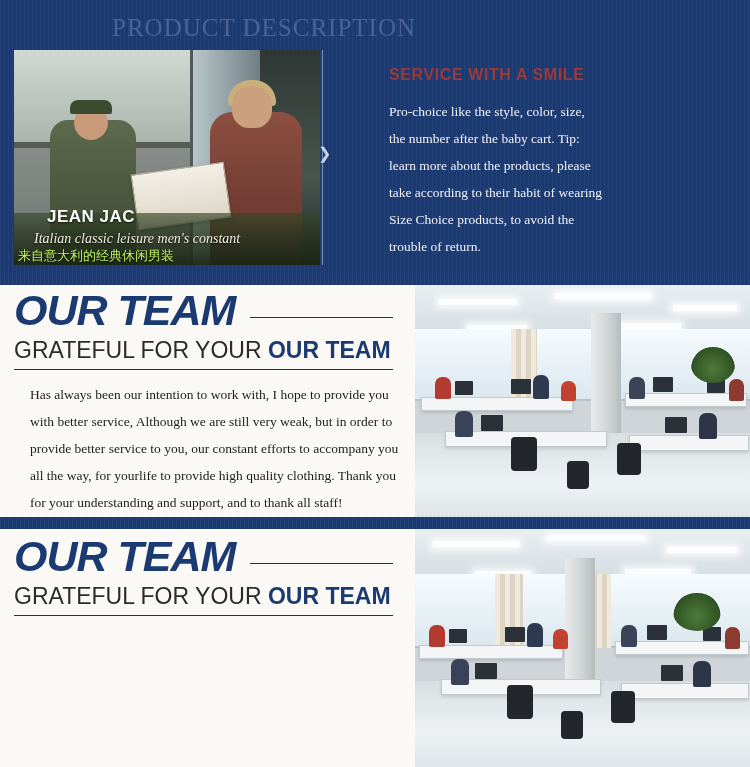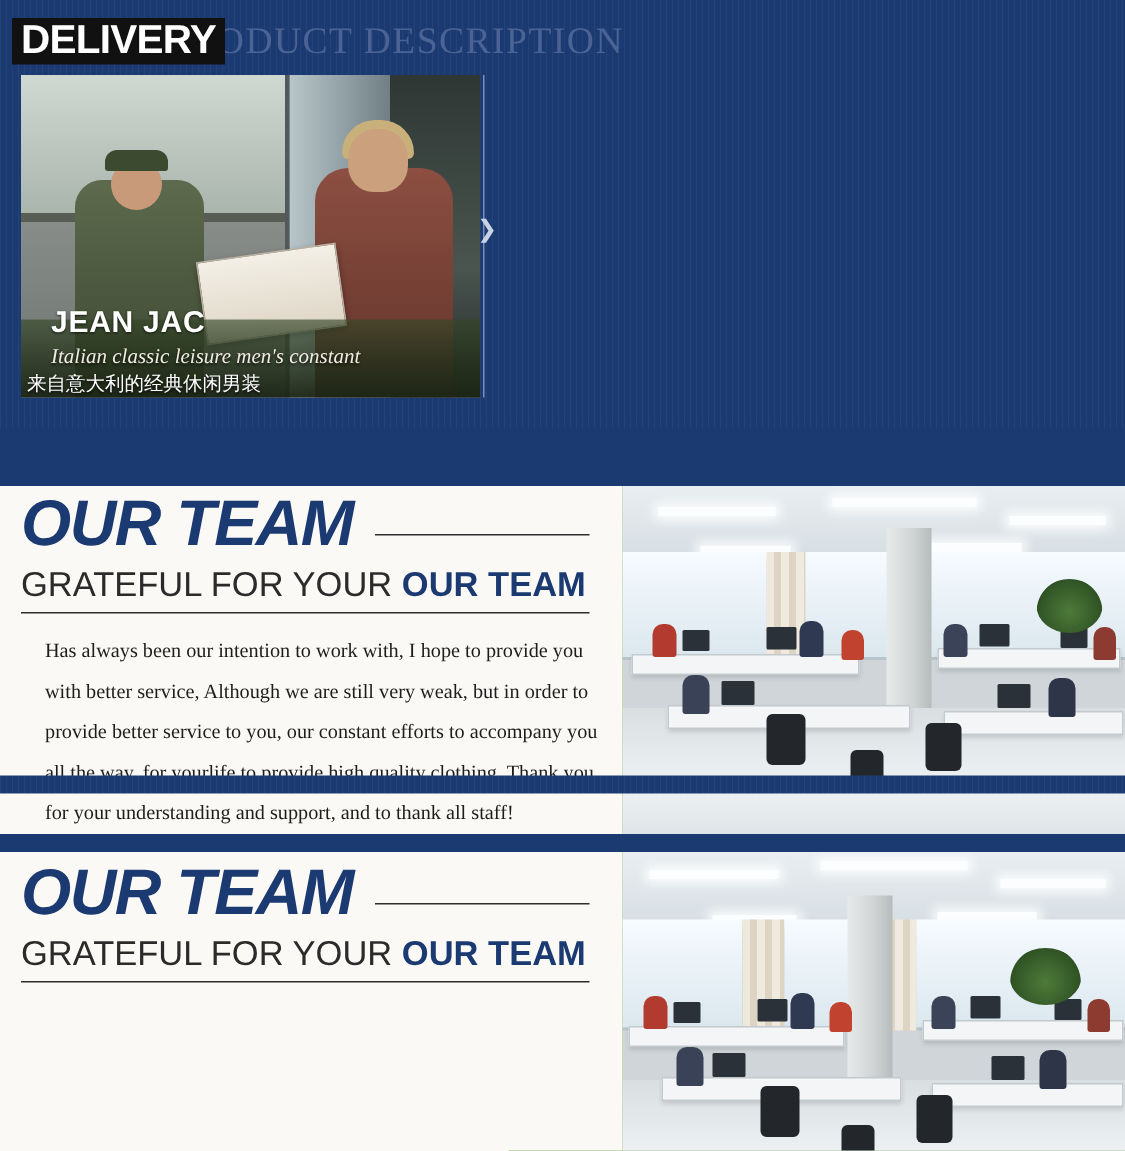--- a/index.html
+++ b/index.html
@@ -132,43 +132,43 @@
   .dp-box {
     position: absolute;
     left: 120px; top: 118px; width: 92px; height: 54px;
     background: linear-gradient(180deg, #f3efe6 0%, #ded6c6 100%);
     border: 1px solid #b9b0a0;
     transform: rotate(-8deg);
     box-shadow: 0 2px 4px rgba(0,0,0,0.35);
   }
   .dp-brand {
     position: absolute;
-    left: 20px; bottom: 38px;
+    left: 33px; bottom: 38px;
     font-family: "Liberation Sans", sans-serif;
     font-weight: bold;
-    font-size: 20px;
+    font-size: 17px;
     color: #ffffff;
     letter-spacing: 0.5px;
     text-shadow: 0 1px 2px rgba(0,0,0,0.7);
   }
   .dp-tagline {
     position: absolute;
     left: 20px; bottom: 18px;
     font-family: "Liberation Serif", serif;
     font-style: italic;
     font-size: 14px;
     color: #f1ece2;
     text-shadow: 0 1px 2px rgba(0,0,0,0.75);
   }
   .dp-tagline-cn {
     position: absolute;
     left: 4px; bottom: 0px;
     font-family: "DejaVu Sans", sans-serif;
     font-size: 13px;
-    color: #ffffff;
+    color: #bef264;
     text-shadow: 0 1px 2px rgba(0,0,0,0.8);
   }
   .photo-sep {
     position: absolute;
     left: 322px; top: 50px;
     width: 1px; height: 215px;
     background: rgba(255,255,255,0.45);
   }
   .chev {
     position: absolute;
@@ -197,22 +197,21 @@
     color: #f0f2f6;
     margin: 0;
     width: 214px;
   }
 
   
   .sec-team {
     position: absolute;
     left: 0;
     width: 750px;
-    background: #84cc16;
-    margin-top: 39px;
+    background: #15803d;
   }
   .team-left {
     position: absolute;
     left: 0; top: 0;
     width: 415px; height: 100%;
     background: #fbf9f6;
   }
   .team-title {
     font-family: "Liberation Sans", sans-serif;
     font-weight: bold;
@@ -301,21 +300,20 @@
   }
 </style>
 </head>
 <body>
 
 <div class="page">
 
   <section class="sec-delivery">
 
     <div class="delivery-head">
-      <div class="delivery-word">DELIVERY</div>
       <div class="prod-desc-word">PRODUCT DESCRIPTION</div>
     </div>
 
     <div class="delivery-photo">
       <div class="dp-wall"></div>
       <div class="dp-window"></div>
       <div class="dp-door"></div>
       <div class="dp-door2"></div>
       <div class="dp-man-left"></div>
       <div class="dp-head-left"></div>
@@ -326,20 +324,24 @@
       <div class="dp-box"></div>
       <div class="dp-greens"></div>
       <div class="dp-brand">JEAN JAC</div>
       <div class="dp-tagline">Italian classic leisure men's constant</div>
       <div class="dp-tagline-cn">来自意大利的经典休闲男装</div>
     </div>
 
     <div class="photo-sep"></div>
     <div class="chev">❯</div>
 
+    <div class="delivery-text">
+      <h2 class="dt-title">SERVICE WITH A SMILE</h2>
+      <p class="dt-body">Pro-choice like the style, color, size, the number after the baby cart. Tip: learn more about the products, please take according to their habit of wearing Size Choice products, to avoid the trouble of return.</p>
+    </div>
   </section>
 
   <div class="blue-bar" style="top:278px;height:7px;"></div>
 
   <section class="sec-team" style="top:285px;height:232px;">
     <div class="team-left">
       <h2 class="team-title" style="position:absolute;left:14px;top:4px;font-size:43px;line-height:43px;">OUR TEAM</h2>
       <div class="rule" style="left:250px;top:32px;width:143px;"></div>
       <p class="team-sub" style="position:absolute;left:14px;top:52px;font-size:23px;line-height:26px;">
         <span>GRATEFUL FOR YOUR </span><b>OUR TEAM</b>

